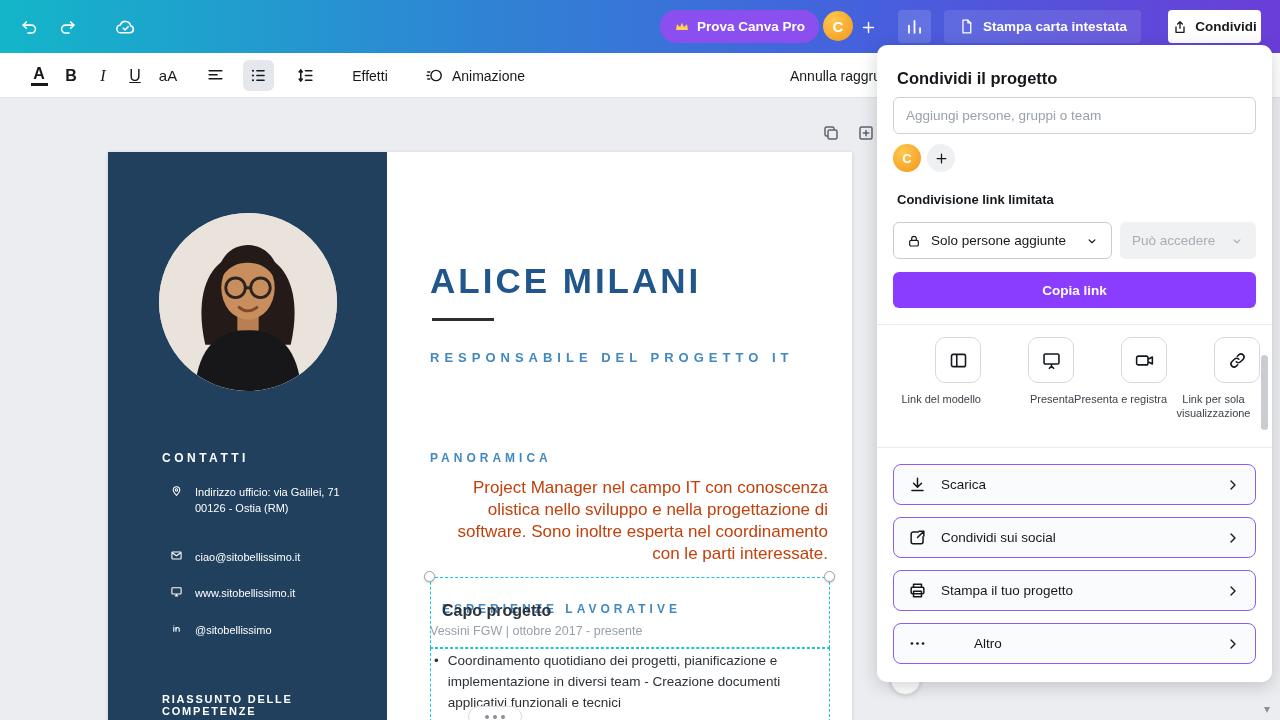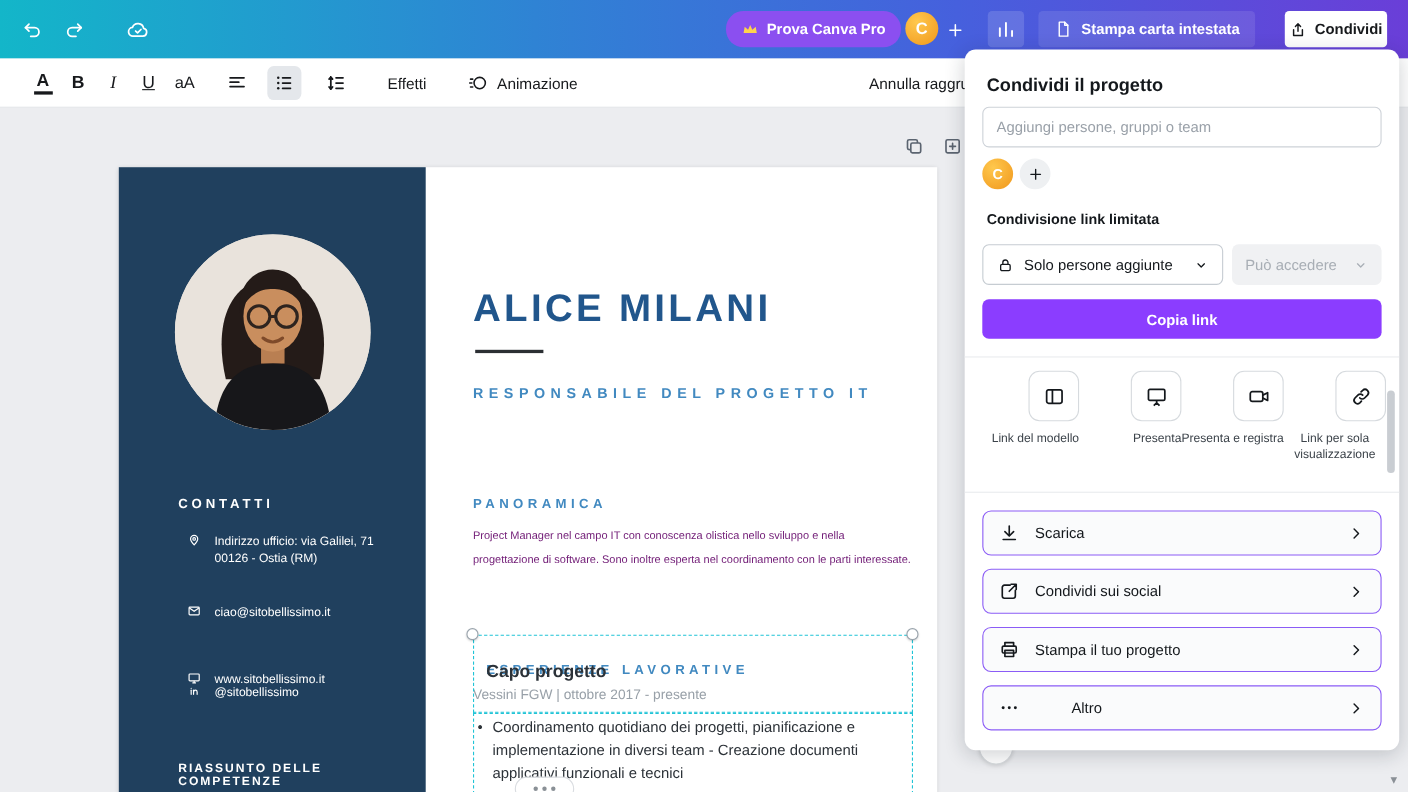--- a/index.html
+++ b/index.html
@@ -43,21 +43,21 @@
   .photo { position:absolute; left:51px; top:61px; width:178px; height:178px; border-radius:50%; overflow:hidden; background:#e9e3dc; }
   .cv-contacts-h { position:absolute; left:54px; top:299px; font-size:12px; font-weight:bold; letter-spacing:3.5px; }
   .c-item { position:absolute; left:62px; display:flex; gap:12px; }
   .c-item .txt { font-size:11px; line-height:16px; width:152px; }
   .cv-skills-h { position:absolute; left:54px; top:541px; font-size:11px; font-weight:bold; letter-spacing:1.8px; padding-bottom:8px; border-bottom:1px solid #fff; }
   .cv-body { position:absolute; left:322px; top:0; width:422px; }
   .cv-name { position:absolute; left:0; top:109px; font-size:35px; font-weight:bold; letter-spacing:3px; color:#21568c; white-space:nowrap; }
   .cv-rule { position:absolute; left:2px; top:166px; width:62px; height:2.5px; background:#2b2f33; }
   .cv-role { position:absolute; left:0; top:198px; font-size:13px; font-weight:bold; letter-spacing:5px; color:#4189c0; white-space:nowrap; }
   .cv-h2 { font-size:12px; font-weight:bold; letter-spacing:4px; color:#4189c0; white-space:nowrap; }
-  .cv-par { position:absolute; left:0; top:325px; width:398px; font-size:10px; line-height:22px; color:#701a75; }
+  .cv-par { position:absolute; left:0; top:325px; width:398px; font-size:17px; line-height:22px; color:#c2410c;text-align:right; }
   .cv-job { position:absolute; left:0; top:450px; font-size:16px; font-weight:bold; color:#2c3238;padding-left:12px; }
   .cv-meta { position:absolute; left:0; top:472px; font-size:12.5px; color:#98a0a8; }
   .cv-bullet { position:absolute; left:4px; top:498px; width:380px; font-size:13.5px; line-height:21px; color:#2c3238; display:flex; gap:9px; }
 
   
   .sel { position:absolute; border:1.5px dashed #20c4d6; z-index:6; pointer-events:none; }
   .handle { position:absolute; width:11px; height:11px; border-radius:50%; background:#fff; border:1.5px solid #9aa4ad; box-shadow:0 1px 2px rgba(0,0,0,.2); z-index:7; }
   .float-ic { position:absolute; color:#5b6470; z-index:6; }
 
   
@@ -248,21 +248,21 @@
     </div>
     <div class="c-item" style="top:397px;">
       <span>
           <svg viewBox="0 0 24 24" width="13" height="13" fill="none" stroke="#fff" stroke-width="2">
             <rect x="3.5" y="5.5" width="17" height="13" rx="1.5"></rect>
             <path d="m4 7 8 5.5L20 7"></path>
           </svg>
         </span>
       <span class="txt">ciao@sitobellissimo.it</span>
     </div>
-    <div class="c-item" style="top:458px;">
+    <div class="c-item" style="top:433px;">
       <span>
           <svg viewBox="0 0 24 24" width="13" height="13" fill="none" stroke="#fff" stroke-width="2">
             <rect x="3.5" y="5" width="17" height="11.5" rx="1.5"></rect>
             <path d="M9 20h6M12 16.5V20"></path>
           </svg>
         </span>
       <span class="txt">www.sitobellissimo.it</span>
     </div>
     <div class="c-item" style="top:470px;">
       <span>

